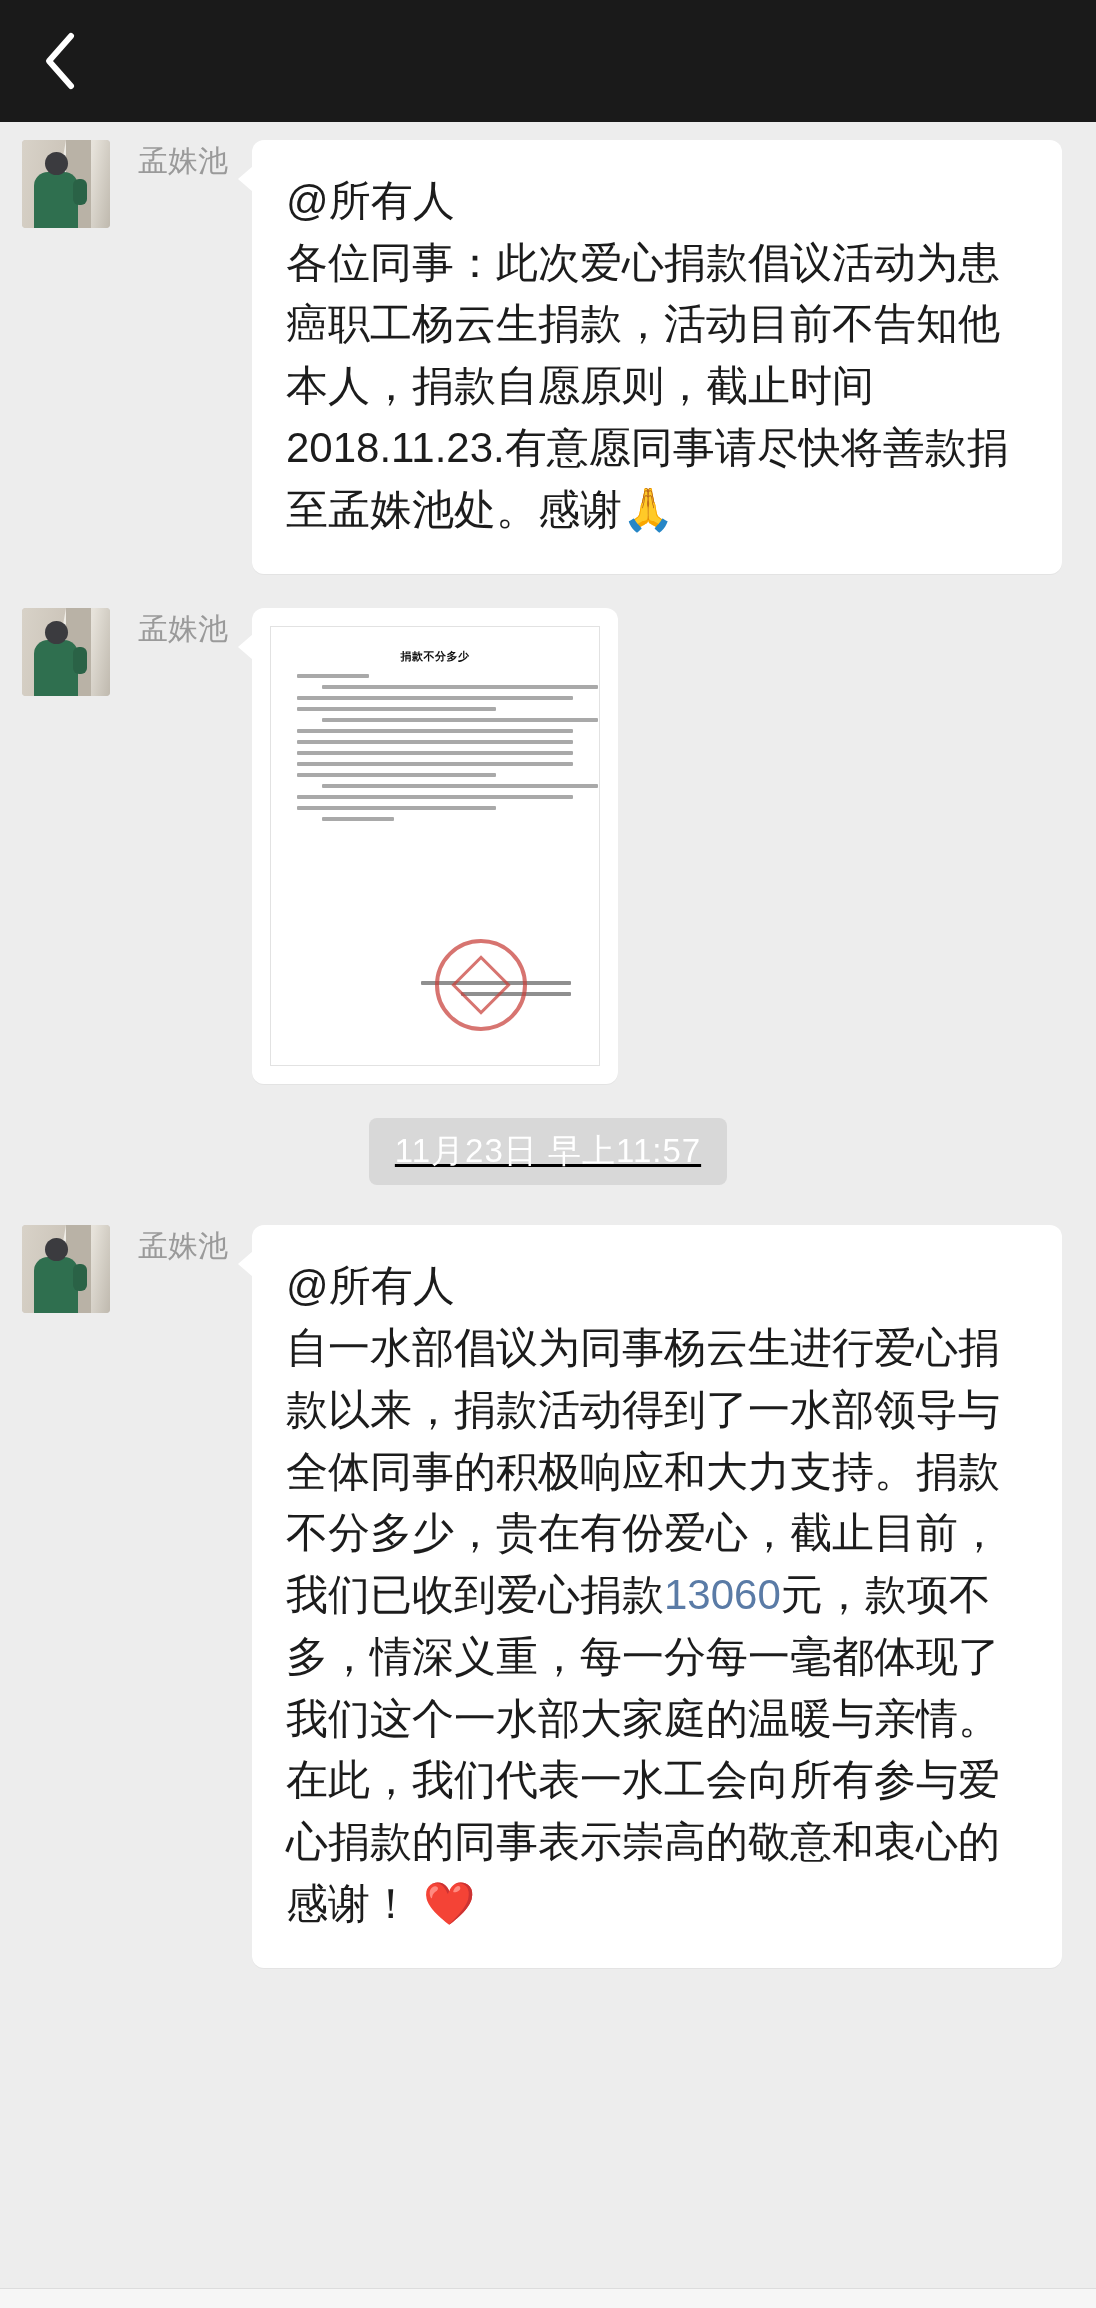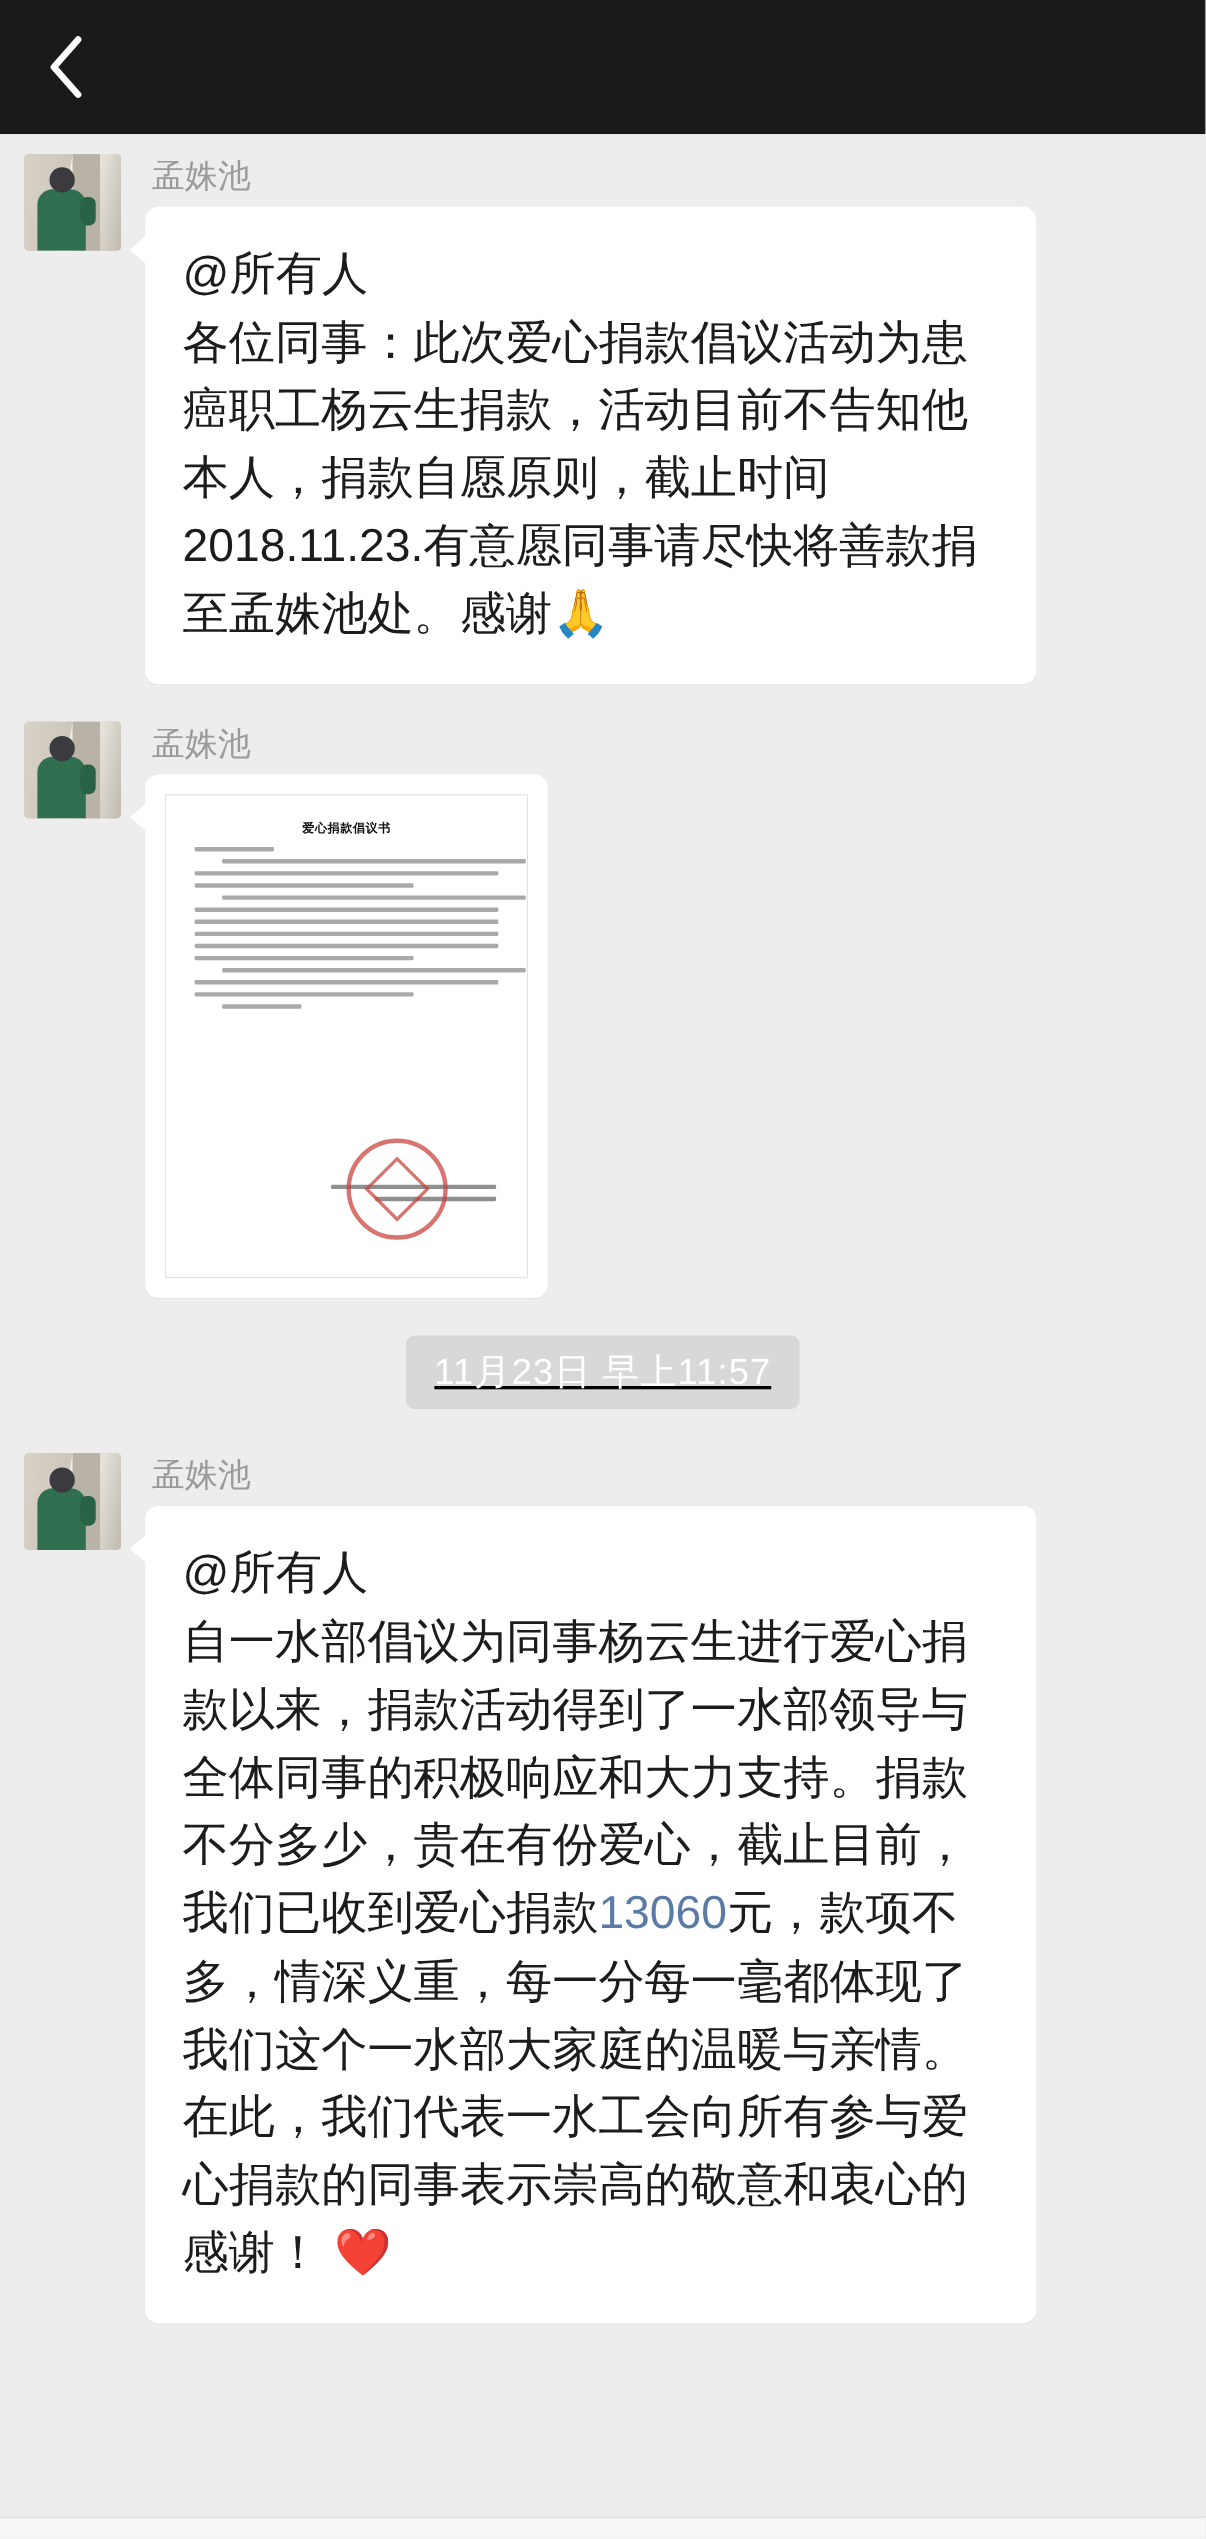--- a/index.html
+++ b/index.html
@@ -92,22 +92,22 @@
   }
   .avatar .ph-arm {
     position: absolute; left: 58%; top: 44%; width: 16%; height: 30%;
     background: #2a6246;
     border-radius: 6px;
   }
 
   .msg-main {
     margin-left: 22px;
     display: flex;
-    flex-direction: column;
     min-width: 0;
+    gap: 24px;
   }
   .sender {
     color: #9a9a9a;
     font-size: 30px;
     line-height: 1;
     margin: 6px 0 12px 6px;
   }
 
   .bubble {
     position: relative;
@@ -263,21 +263,21 @@
       <div class="ph-bg"></div>
         <div class="ph-door"></div>
       <div class="ph-body"></div>
         <div class="ph-arm"></div>
         <div class="ph-head"></div>
     </div>
     <div class="msg-main">
       <div class="sender">孟姝池</div>
       <div class="bubble image-bubble">
         <div class="doc-thumb">
-          <div class="doc-title">爱心捐款倡议书</div>
+          <div class="doc-title">捐款不分多少</div>
           <div class="doc-line short"></div>
           <div class="doc-line long ind"></div>
           <div class="doc-line long"></div>
           <div class="doc-line mid"></div>
           <div class="doc-line long ind"></div>
           <div class="doc-line long"></div>
           <div class="doc-line long"></div>
           <div class="doc-line long"></div>
           <div class="doc-line long"></div>
           <div class="doc-line mid"></div>

